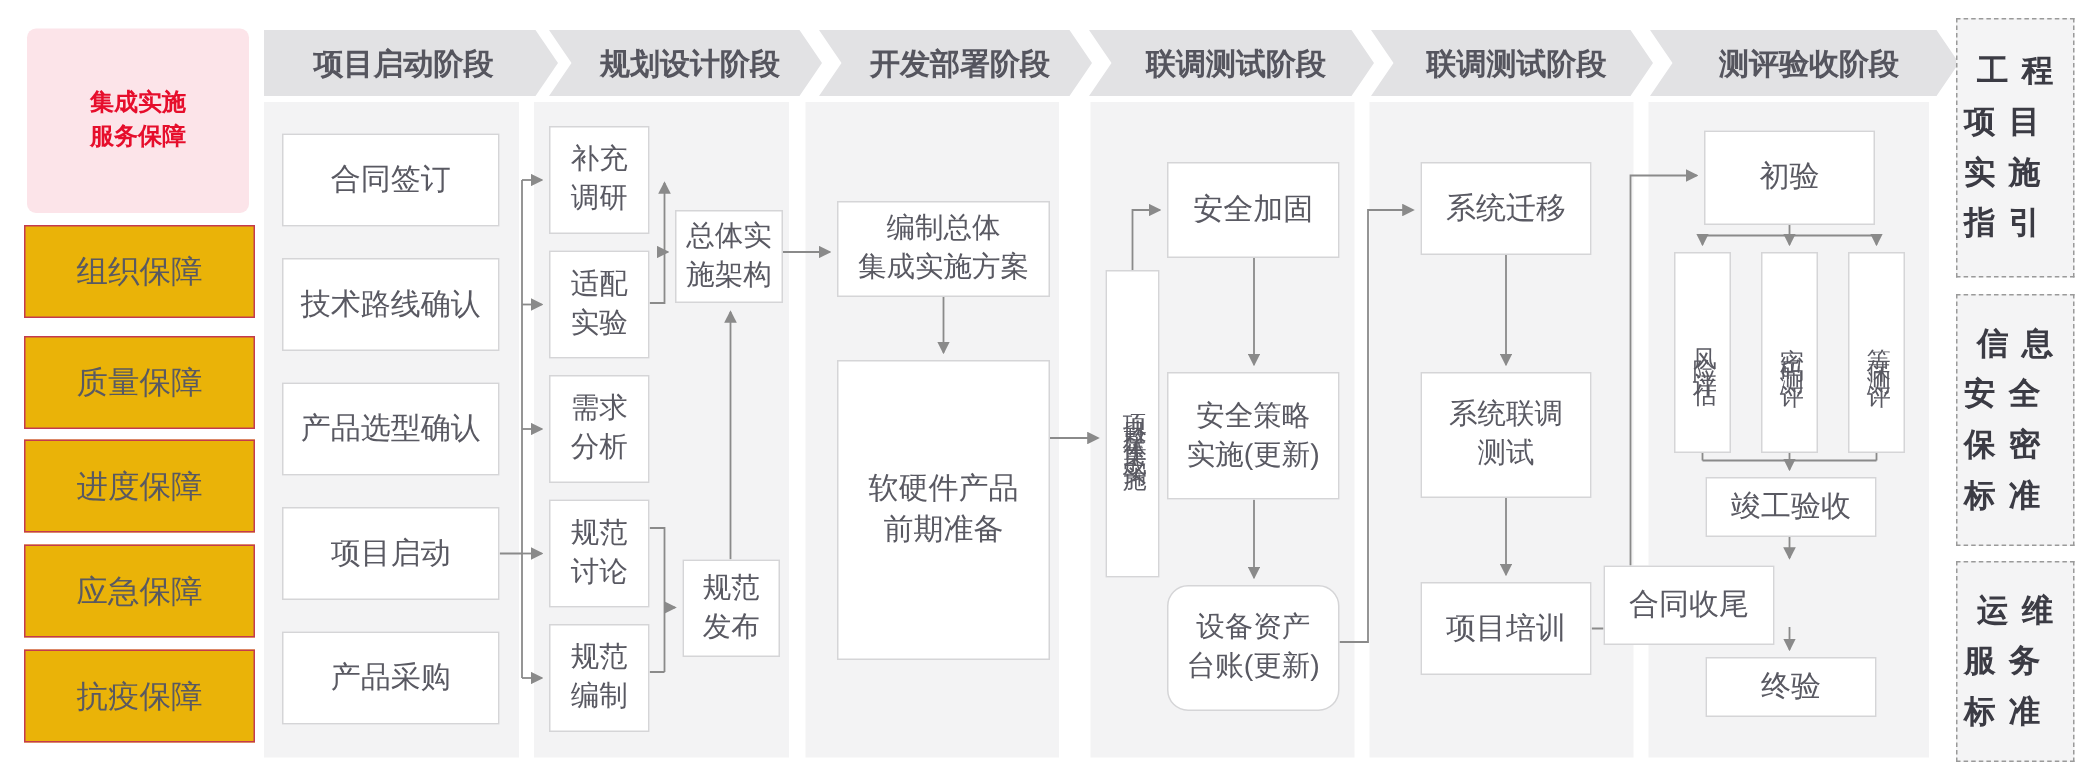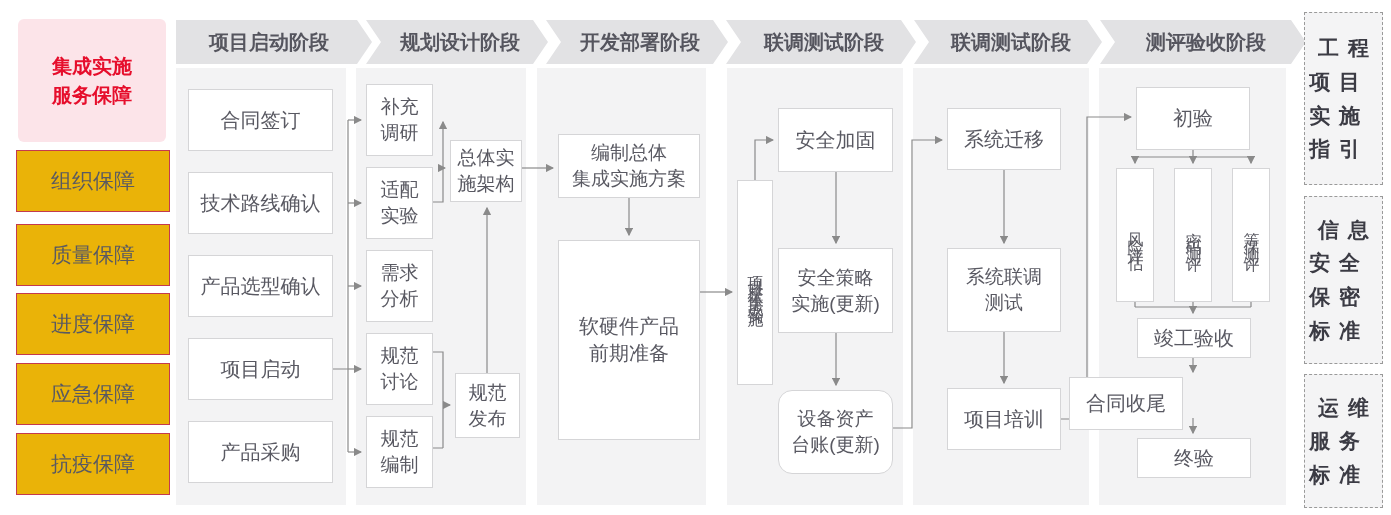--- a/index.html
+++ b/index.html
@@ -2,21 +2,21 @@
 <html><head>
 <meta charset="utf-8">
 <style>
   html,body{margin:0;padding:0;background:#ffffff;}
   body{font-family:"Liberation Sans","DejaVu Sans",sans-serif;}
   #canvas{position:relative;width:1391px;height:515px;background:#ffffff;overflow:hidden;}
 
   
   .pink-title{position:absolute;left:18px;top:19px;width:148px;height:123px;background:#fce4e9;
     border-radius:6px;display:flex;align-items:center;justify-content:center;text-align:center;
-    color:#e60e2c;font-weight:bold;font-size:20px;line-height:1.42;white-space:pre-line;}
+    color:#e60e2c;font-weight:bold;font-size:16px;line-height:1.42;white-space:pre-line;}
   .guarantee{position:absolute;left:16px;width:152px;height:60px;background:#eab308;
     border:1.5px solid #c43a4e;display:flex;align-items:center;justify-content:center;
     color:#595962;font-size:21px;}
 
   
   .panel{position:absolute;top:68px;height:437px;background:#f3f3f4;}
   .ph-header{position:absolute;top:20px;height:44px;background:#e2e2e4;display:flex;
     align-items:center;justify-content:center;font-weight:bold;font-size:20px;color:#55555e;}
   .hd-first{clip-path:polygon(0 0,calc(100% - 15px) 0,100% 50%,calc(100% - 15px) 100%,0 100%);padding-right:10px;}
   .hd-mid{clip-path:polygon(0 0,calc(100% - 15px) 0,100% 50%,calc(100% - 15px) 100%,0 100%,15px 50%);padding-left:6px;}

